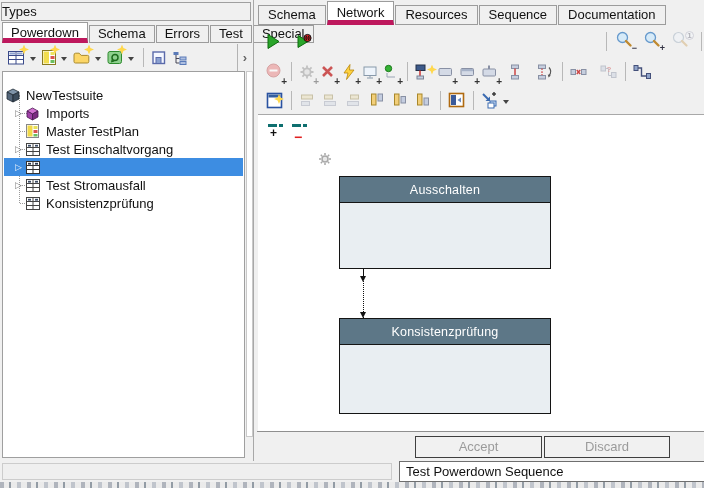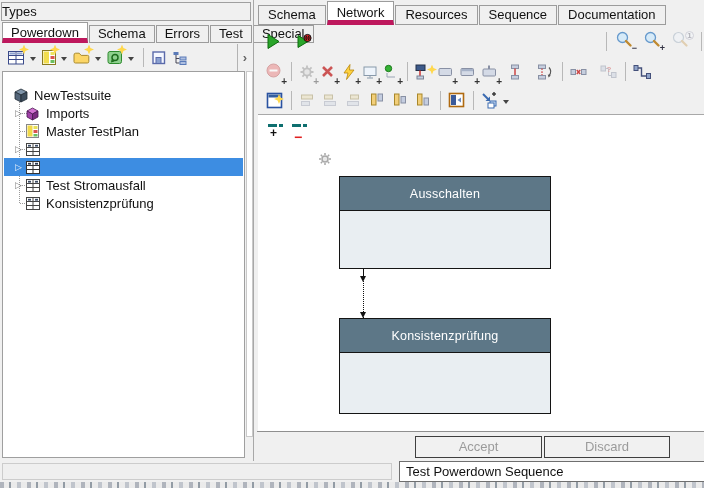--- a/index.html
+++ b/index.html
@@ -52,21 +52,21 @@
   .magsub.b1 { font-size:8px; color:#667; border:1px solid #aab; border-radius:50%; width:9px; height:9px; line-height:8px; text-align:center; background:#f4f8fc; right:-1px; top:0; bottom:auto; }
 
   
   .canvas { position:absolute; left:258px; top:114px; width:446px; height:317px; background:#fff; border-top:1px solid #a8a8a8; }
   .ctool { position:absolute; top:8px; width:18px; height:16px; }
   .ctool .cbar { position:absolute; left:0; top:1px; width:9px; height:3px; background:#0e6f6f; }
   .ctool .cbar2 { position:absolute; left:11px; top:1px; width:4px; height:3px; background:#0e6f6f; }
   .ctool .csub { position:absolute; left:2px; top:3px; font-size:12px; font-weight:bold; color:#111; }
   .ctool .csub.red { color:#e02020; top:6px; font-size:14px; }
   .node { position:absolute; left:81px; width:212px; border:1px solid #141414; background:#e9eef2; }
-  .node-h { height:34px; background:#5d7787; border-bottom:1px solid #141414; color:#fff; font-size:12.5px;
+  .node-h { height:26px; background:#5d7787; border-bottom:1px solid #141414; color:#fff; font-size:12.5px;
     display:flex; align-items:center; justify-content:center; letter-spacing:.2px; }
   .conn { position:absolute; left:101px; top:154px; width:9px; height:49px; }
   .conn .dash { position:absolute; left:4px; top:0; bottom:0; width:0; border-left:1px dotted #111; }
   .conn .solid { position:absolute; left:4px; top:0; height:7px; width:0; border-left:1px solid #111; }
   .arrowhead { position:absolute; left:1px; width:0; height:0; border-left:3.5px solid transparent; border-right:3.5px solid transparent; border-top:6px solid #111; }
   .gearpos { position:absolute; left:60px; top:37px; width:14px; height:14px; }
 
   
   .actionrow { position:absolute; left:257px; right:0; top:431px; height:30px; background:#f0f0f0; border-top:1px solid #8f8f8f; }
   .btn { position:absolute; top:4px; height:22px; background:#f1f1f1; border:1px solid #3f3f3f; color:#9b9b9b;
@@ -178,21 +178,21 @@
 
   <div class="tree">
     <div class="vg"></div>
     <div class="hg" style="top:41px"></div>
     <div class="hg" style="top:59px"></div>
     <div class="hg" style="top:77px"></div>
     <div class="hg" style="top:95px"></div>
     <div class="hg" style="top:113px"></div>
     <div class="hg" style="top:131px"></div>
 
-    <div class="trow" style="top:14px; padding-left:8px;text-align:center;">
+    <div class="trow" style="top:14px; padding-left:0;text-align:center;">
       <span class="tico">
         <svg width="17" height="16" viewBox="0 0 17 16">
             <g stroke="#1f2a34" stroke-width="0.8">
               <polygon points="3,5 9,2 15,5 9,8" fill="#7e93a8"></polygon>
               <polygon points="3,5 9,8 9,15 3,12" fill="#54667a"></polygon>
               <polygon points="9,8 15,5 15,12 9,15" fill="#3c4c5c"></polygon>
             </g>
           </svg>
       </span>
       <span class="tlabel">NewTestsuite</span>
@@ -230,20 +230,21 @@
       <span class="tico">
         <svg width="14" height="13" viewBox="0 0 14 13">
             <rect x="0.5" y="0.5" width="13" height="12" fill="#fff" stroke="#444"></rect>
             <line x1="7" y1="0.5" x2="7" y2="12.5" stroke="#444"></line>
             <line x1="0.5" y1="4.5" x2="13.5" y2="4.5" stroke="#444"></line>
             <line x1="0.5" y1="8.5" x2="13.5" y2="8.5" stroke="#444"></line>
             <rect x="2" y="1.8" width="3" height="1.8" fill="#3c4c66"></rect>
             <rect x="9" y="1.8" width="3" height="1.8" fill="#3c4c66"></rect>
           </svg>
       </span>
+      <span class="tlabel">Test Einschaltvorgang</span>
     </div>
 
     <div class="trow sel" style="top:86px; padding-left:9px;">
       <span class="exp">▷</span>
       <span class="tico">
         <svg width="14" height="13" viewBox="0 0 14 13">
             <rect x="0.5" y="0.5" width="13" height="12" fill="#fff" stroke="#333"></rect>
             <line x1="7" y1="0.5" x2="7" y2="12.5" stroke="#333"></line>
             <line x1="0.5" y1="4.5" x2="13.5" y2="4.5" stroke="#333"></line>
             <line x1="0.5" y1="8.5" x2="13.5" y2="8.5" stroke="#333"></line>

